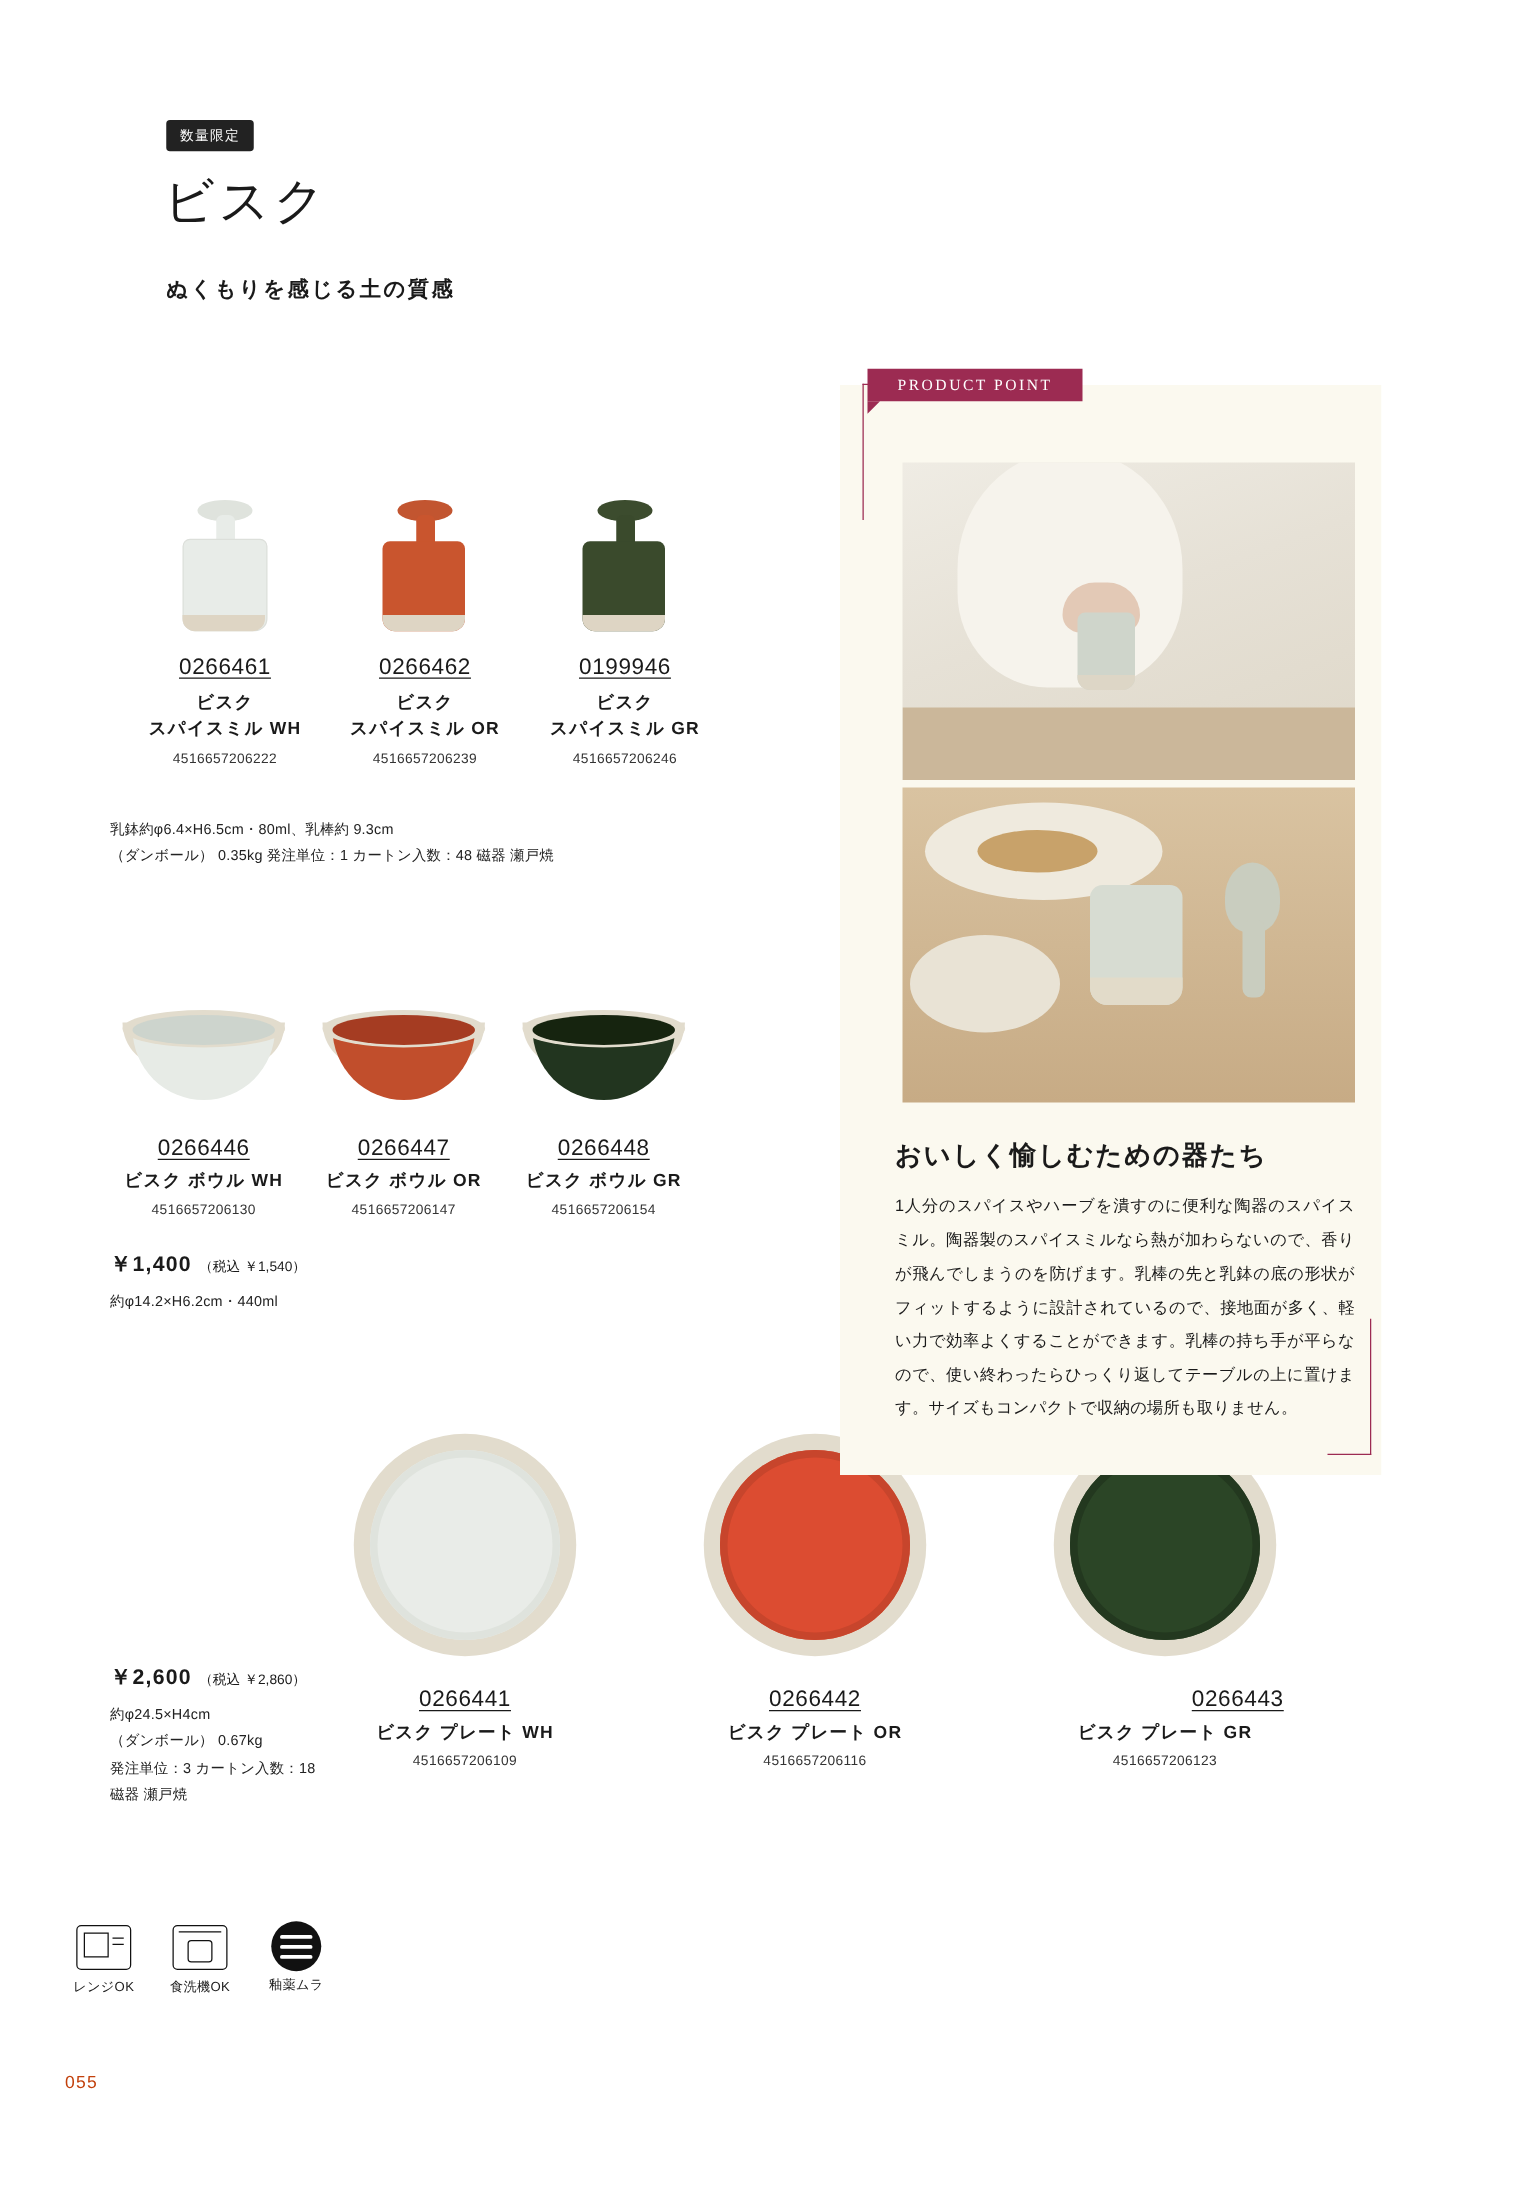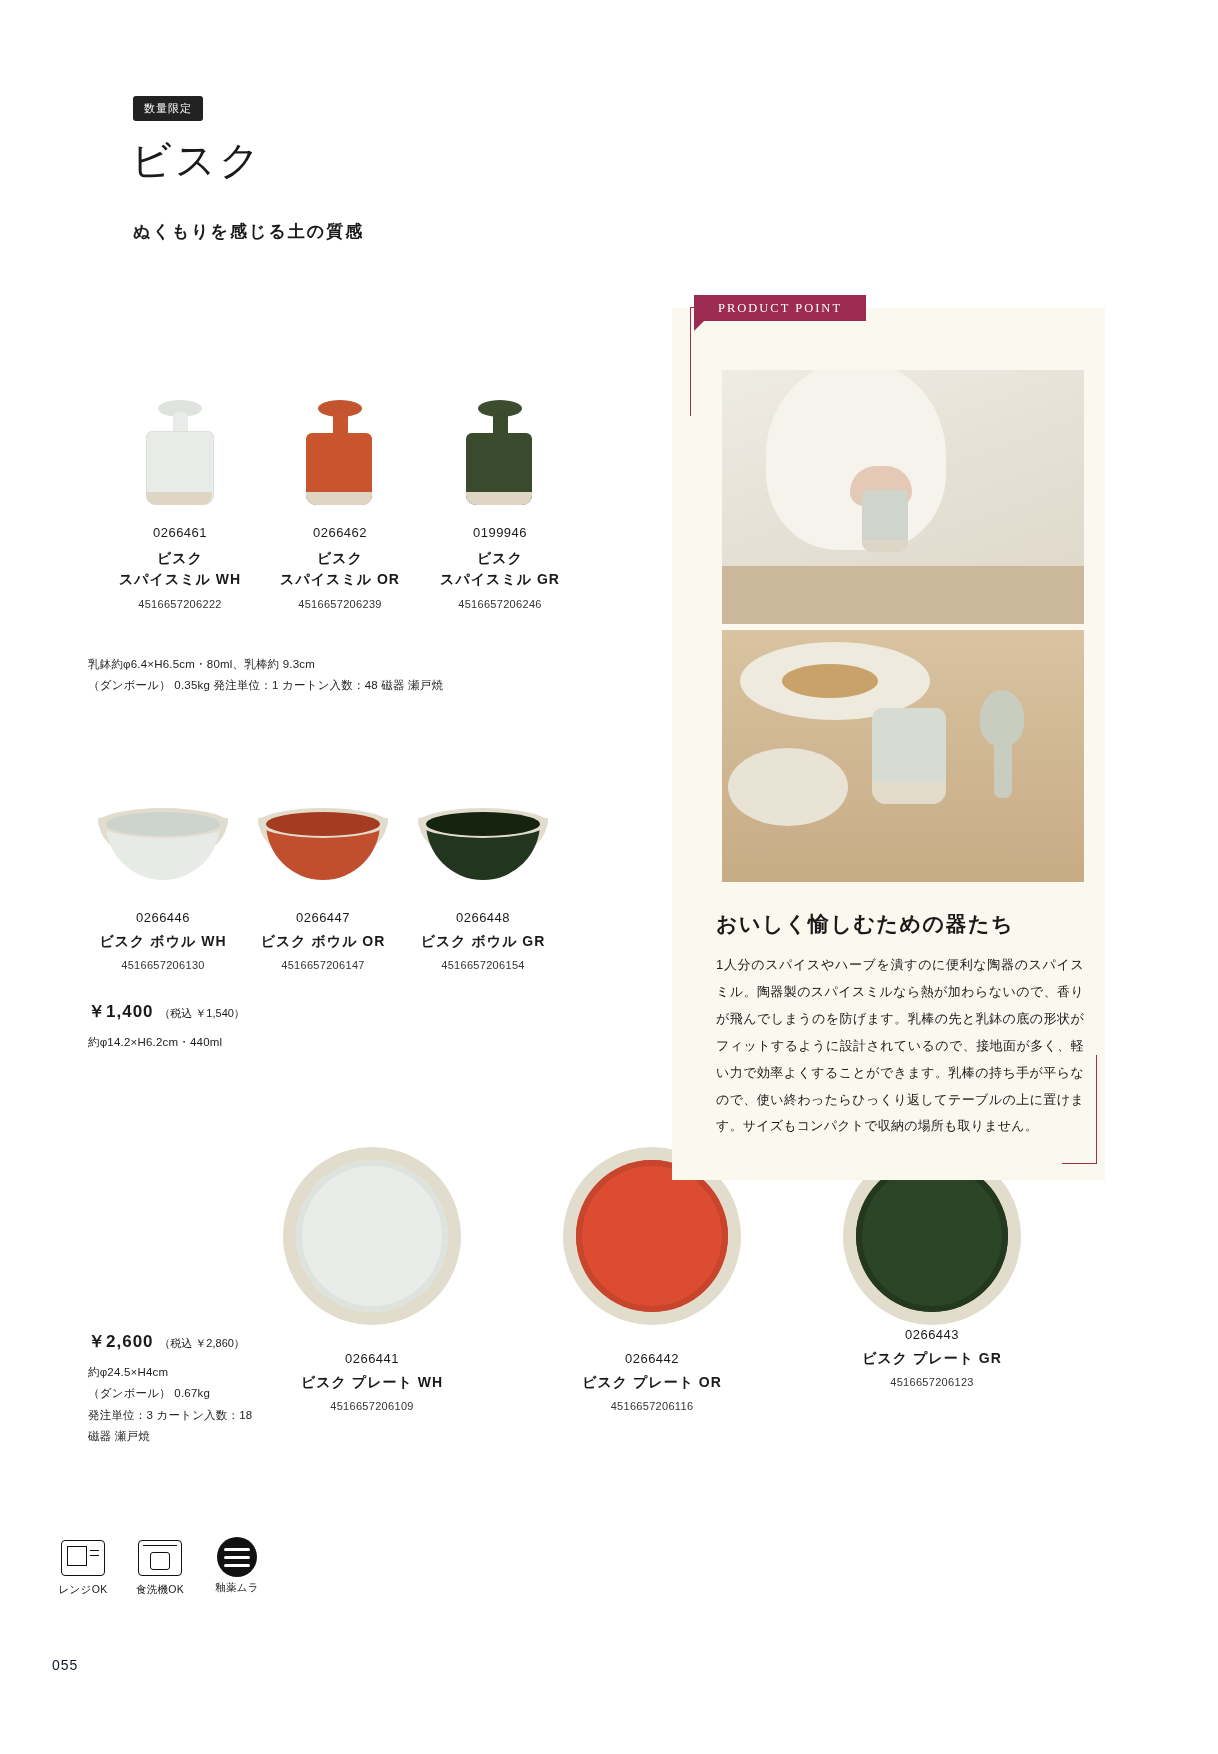--- a/index.html
+++ b/index.html
@@ -31,21 +31,21 @@
   }
   .series-desc{
     position:absolute;left:133px;top:248px;width:360px;
     font-size:13.5px;line-height:2.05;letter-spacing:.5px;color:#2b2b2b;
   }
 
   
   .row{position:absolute;}
   .item{position:absolute;text-align:center;}
   .code{
-    font-size:13px;letter-spacing:.5px;
+    font-size:18px;letter-spacing:.5px;text-decoration:underline;
     text-underline-offset:3px;display:inline-block;
   }
   .pname{font-size:14px;letter-spacing:1px;margin-top:7px;font-weight:600;}
   .jan{font-size:11px;color:#333;margin-top:8px;letter-spacing:.3px;}
 
   .price{font-size:17px;letter-spacing:1px;font-weight:600;}
   .price .tax{font-size:11px;font-weight:400;letter-spacing:0;}
   .spec{font-size:11.5px;line-height:1.85;letter-spacing:.2px;color:#222;margin-top:9px;}
 
   
@@ -121,21 +121,21 @@
   }
 
   
   .ficon{position:absolute;text-align:center;width:70px;}
   .ficon .glyph{
     width:42px;height:34px;border:1.6px solid #111;border-radius:4px;
     margin:0 auto;position:relative;
   }
   .ficon .glyph.circle{border-radius:50%;width:40px;height:40px;border-width:1.6px;}
   .ficon .cap{font-size:10.5px;margin-top:7px;letter-spacing:.3px;}
-  .pageno{position:absolute;left:52px;top:1657px;font-size:14px;color:#0f172a;letter-spacing:1px;}
+  .pageno{position:absolute;left:52px;top:1657px;font-size:14px;color:#c2410c;letter-spacing:1px;}
 </style>
 </head>
 <body>
 
 <div class="page">
 
   <div class="badge">数量限定</div>
   <div class="series-title">ビスク</div>
   <div class="series-sub">ぬくもりを感じる土の質感</div>
 
@@ -253,21 +253,21 @@
     </div>
     <div style="margin-top:24px;"><span class="code">0266442</span></div>
     <div class="pname">ビスク プレート OR</div>
     <div class="jan">4516657206116</div>
   </div>
 
   <div class="item" style="left:837px;top:1147px;width:190px;">
     <div class="plate" style="width:178px;height:178px;">
       <div class="well" style="width:152px;height:152px;background:#2b4526;box-shadow:inset 0 0 0 6px #23381f;"></div>
     </div>
-    <div style=""><span class="code">0266443</span></div>
+    <div style="margin-top:24px;text-align:right;"><span class="code">0266443</span></div>
     <div class="pname">ビスク プレート GR</div>
     <div class="jan">4516657206123</div>
   </div>
 
   <div class="panel"></div>
   <div class="corner-tl"></div>
   <div class="corner-br"></div>
   <div class="pp-tab">PRODUCT POINT</div>
 
   <div class="photo" style="left:722px;top:370px;width:362px;height:254px;background:linear-gradient(160deg,#efece4 0%,#e6e1d6 45%,#ded7c8 100%);">

